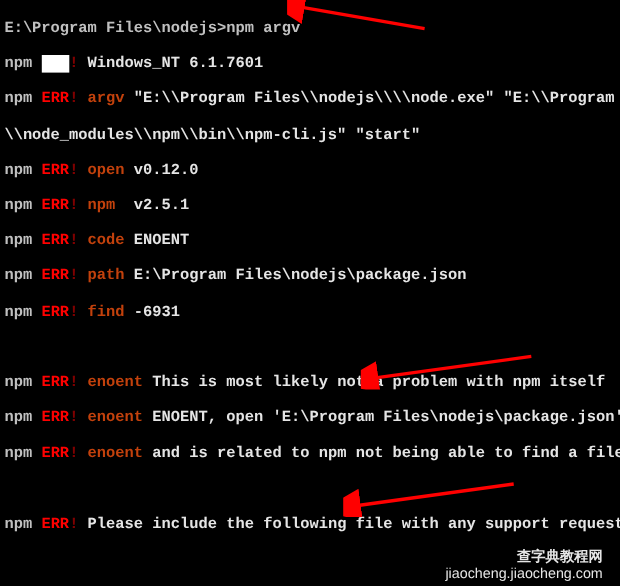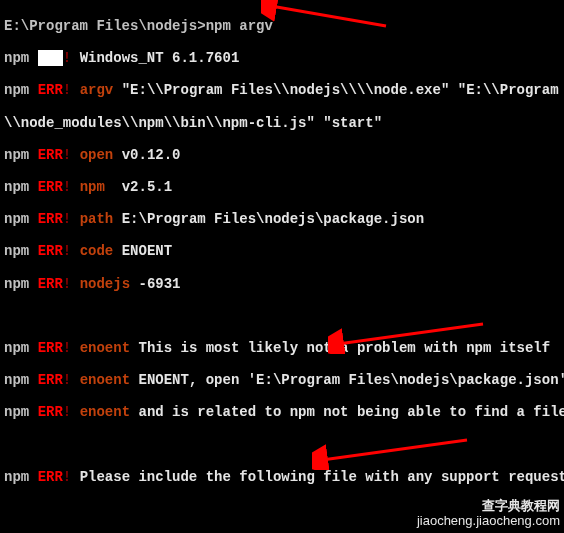--- a/index.html
+++ b/index.html
@@ -27,44 +27,44 @@
   .magenta { color: #c2410c; }
   .white { color: #e5e5e5; }
   .whitebg { background: #ffffff; color:#ffffff; }
   .arrow {
     position: absolute;
     pointer-events: none;
   }
   .arrow svg { display:block; }
   .watermark {
     position: absolute;
-    right: 4px;
+    right: 16px;
     bottom: 4px;
     text-align: right;
     font-family: SimSun, "Microsoft YaHei", sans-serif;
     color: rgba(255,255,255,0.9);
     font-size: 13px;
     line-height: 1.15;
     font-weight: normal;
   }
   .watermark .line1 { font-weight: bold; }
 </style>
 </head>
 <body>
 
 <div class="term">
 <span class="line"><span>E:\Program Files\nodejs&gt;</span><span>npm argv</span></span>
 <span class="line"><span class="npm">npm</span> <span class="whitebg">ERR</span><span class="bang">!</span> <span class="white">Windows_NT 6.1.7601</span></span>
 <span class="line"><span class="npm">npm</span> <span class="err">ERR</span><span class="bang">!</span> <span class="magenta">argv</span> <span class="white">"E:\\Program Files\\nodejs\\\\node.exe" "E:\\Program File</span></span>
 <span class="line"><span class="white">\\node_modules\\npm\\bin\\npm-cli.js" "start"</span></span>
 <span class="line"><span class="npm">npm</span> <span class="err">ERR</span><span class="bang">!</span> <span class="magenta">open</span> <span class="white">v0.12.0</span></span>
 <span class="line"><span class="npm">npm</span> <span class="err">ERR</span><span class="bang">!</span> <span class="magenta">npm </span> <span class="white">v2.5.1</span></span>
+<span class="line"><span class="npm">npm</span> <span class="err">ERR</span><span class="bang">!</span> <span class="magenta">code</span> <span class="white">ENOENT</span></span>
 <span class="line"><span class="npm">npm</span> <span class="err">ERR</span><span class="bang">!</span> <span class="magenta">path</span> <span class="white">E:\Program Files\nodejs\package.json</span></span>
-<span class="line"><span class="npm">npm</span> <span class="err">ERR</span><span class="bang">!</span> <span class="magenta">code</span> <span class="white">ENOENT</span></span>
-<span class="line"><span class="npm">npm</span> <span class="err">ERR</span><span class="bang">!</span> <span class="magenta">nodejs</span> <span class="white">-6931</span></span>
+<span class="line"><span class="npm">npm</span> <span class="err">ERR</span><span class="bang">!</span> <span class="magenta">find</span> <span class="white">-6931</span></span>
 <span class="line"> </span>
 <span class="line"><span class="npm">npm</span> <span class="err">ERR</span><span class="bang">!</span> <span class="magenta">enoent</span> <span class="white">This is most likely not a problem with npm itself</span></span>
 <span class="line"><span class="npm">npm</span> <span class="err">ERR</span><span class="bang">!</span> <span class="magenta">enoent</span> <span class="white">ENOENT, open 'E:\Program Files\nodejs\package.json'</span></span>
 <span class="line"><span class="npm">npm</span> <span class="err">ERR</span><span class="bang">!</span> <span class="magenta">enoent</span> <span class="white">and is related to npm not being able to find a file.</span></span>
 <span class="line"> </span>
 <span class="line"><span class="npm">npm</span> <span class="err">ERR</span><span class="bang">!</span> <span class="white">Please include the following file with any support request:</span></span>
 
 
 
 

